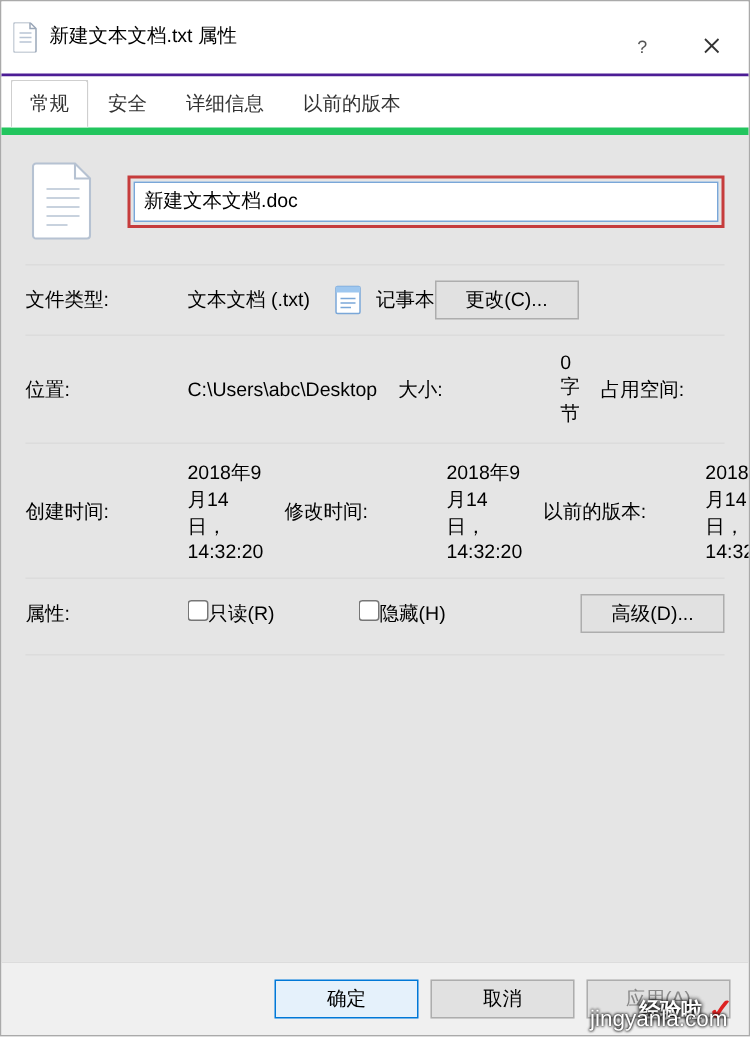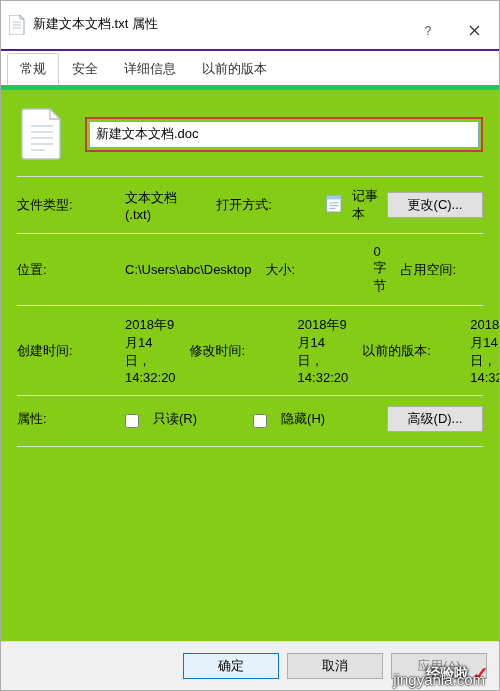--- a/index.html
+++ b/index.html
@@ -67,21 +67,21 @@
     cursor: pointer;
   }
   .tab.active {
     background: #ffffff;
     border: 1px solid #cfcfcf;
     border-bottom: 1px solid #ffffff;
     border-radius: 2px 2px 0 0;
   }
   .content {
     flex: 1;
-    background: #84cc16;
+    background: #e5e5e5;
     padding: 12px 16px 8px 16px;
     display: flex;
     flex-direction: column;
     overflow: hidden;
   }
   .row-name {
     display: flex;
     align-items: center;
     gap: 16px;
     padding: 6px 0 14px 0;
@@ -161,22 +161,22 @@
     align-items: center;
   }
   .attr-row .k { width: 108px; flex-shrink: 0; }
   .attr-row .checks {
     display: flex;
     gap: 56px;
     flex: 1;
   }
   .attr-row .check {
     display: flex;
-    align-items: flex-end;
-    gap: 14px;
+    align-items: flex-start;
+    gap: 0;
     font-size: 13px;
   }
   .attr-row input[type=checkbox] {
     width: 14px;
     height: 14px;
     margin: 0;
   }
   .filler { flex: 1; }
   .footer {
     height: 48px;
@@ -274,21 +274,20 @@
     </div>
 
     <hr class="sep">
 
     <div class="kv-block">
       <div class="kv">
         <span class="k">文件类型:</span>
         <span class="v">文本文档 (.txt)</span>
       </div>
       <div class="kv openwith-row">
-        <span class="k">打开方式:</span>
         <span class="v">
           <span class="notepad-icon">
             <svg viewBox="0 0 22 22">
               <rect x="3" y="2" width="16" height="18" rx="1" fill="#fff" stroke="#7aa7d8" stroke-width="1"></rect>
               <rect x="3" y="2" width="16" height="4" fill="#9ec7ef"></rect>
               <line x1="6" y1="10" x2="16" y2="10" stroke="#7aa7d8" stroke-width="1"></line>
               <line x1="6" y1="13" x2="16" y2="13" stroke="#7aa7d8" stroke-width="1"></line>
               <line x1="6" y1="16" x2="13" y2="16" stroke="#7aa7d8" stroke-width="1"></line>
             </svg>
           </span>

